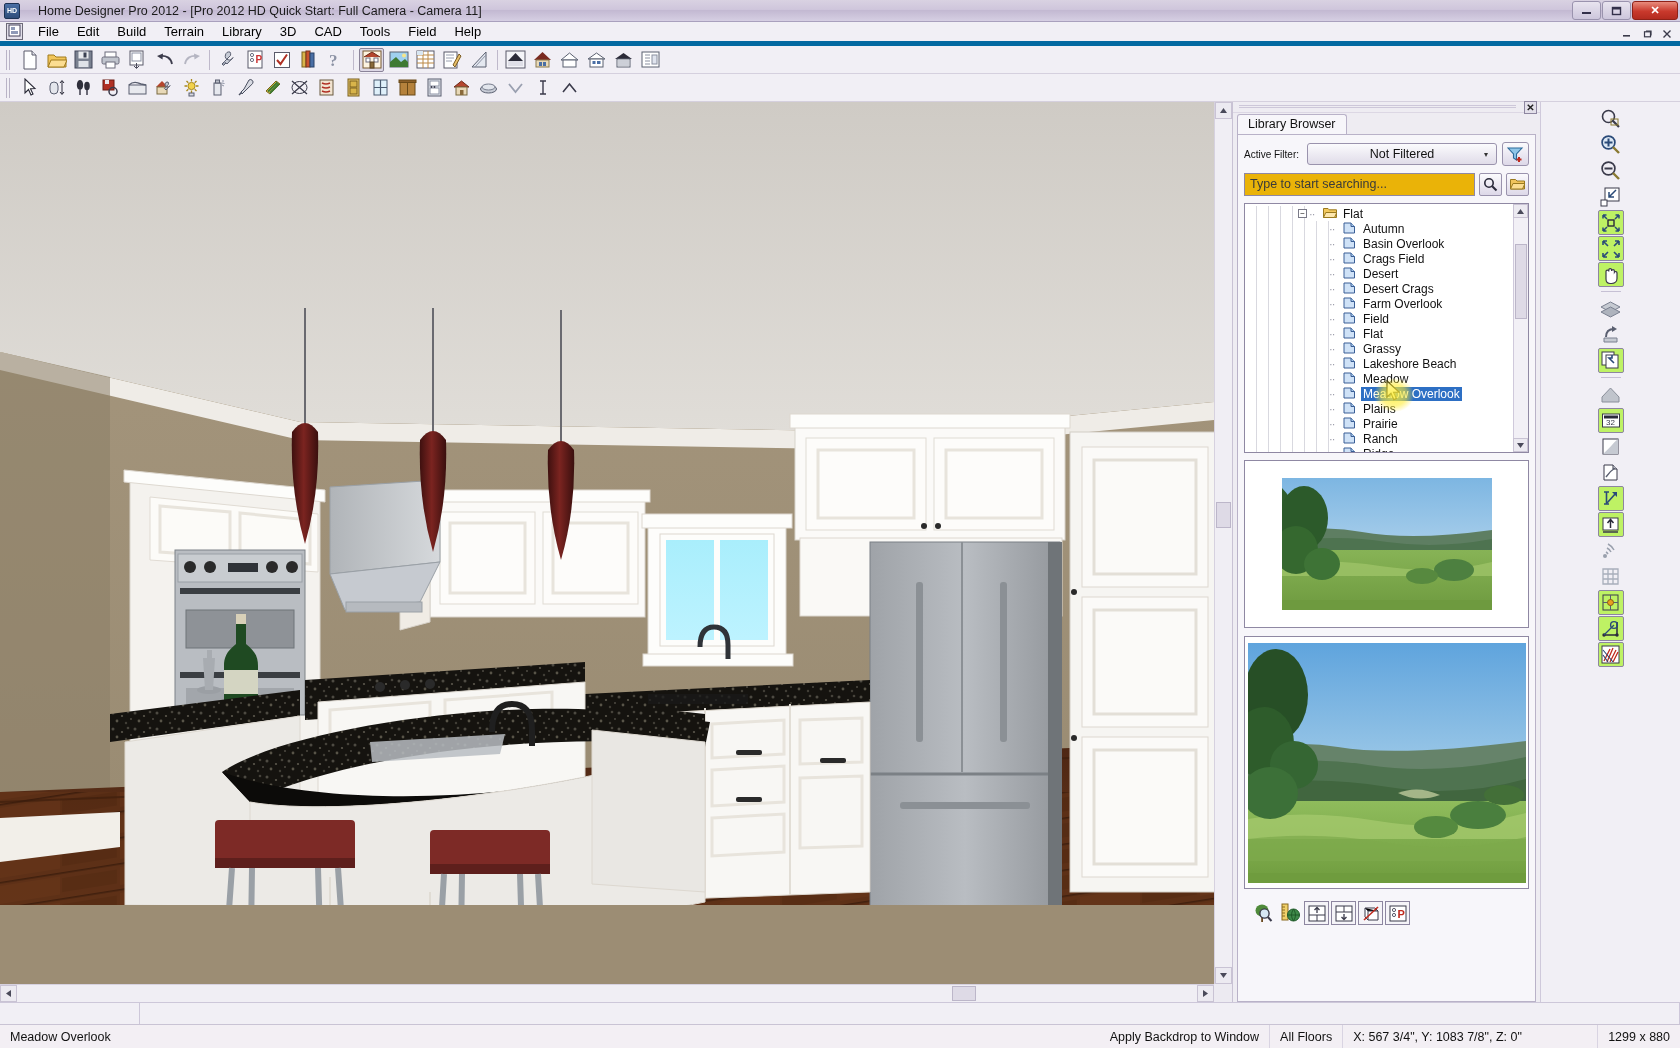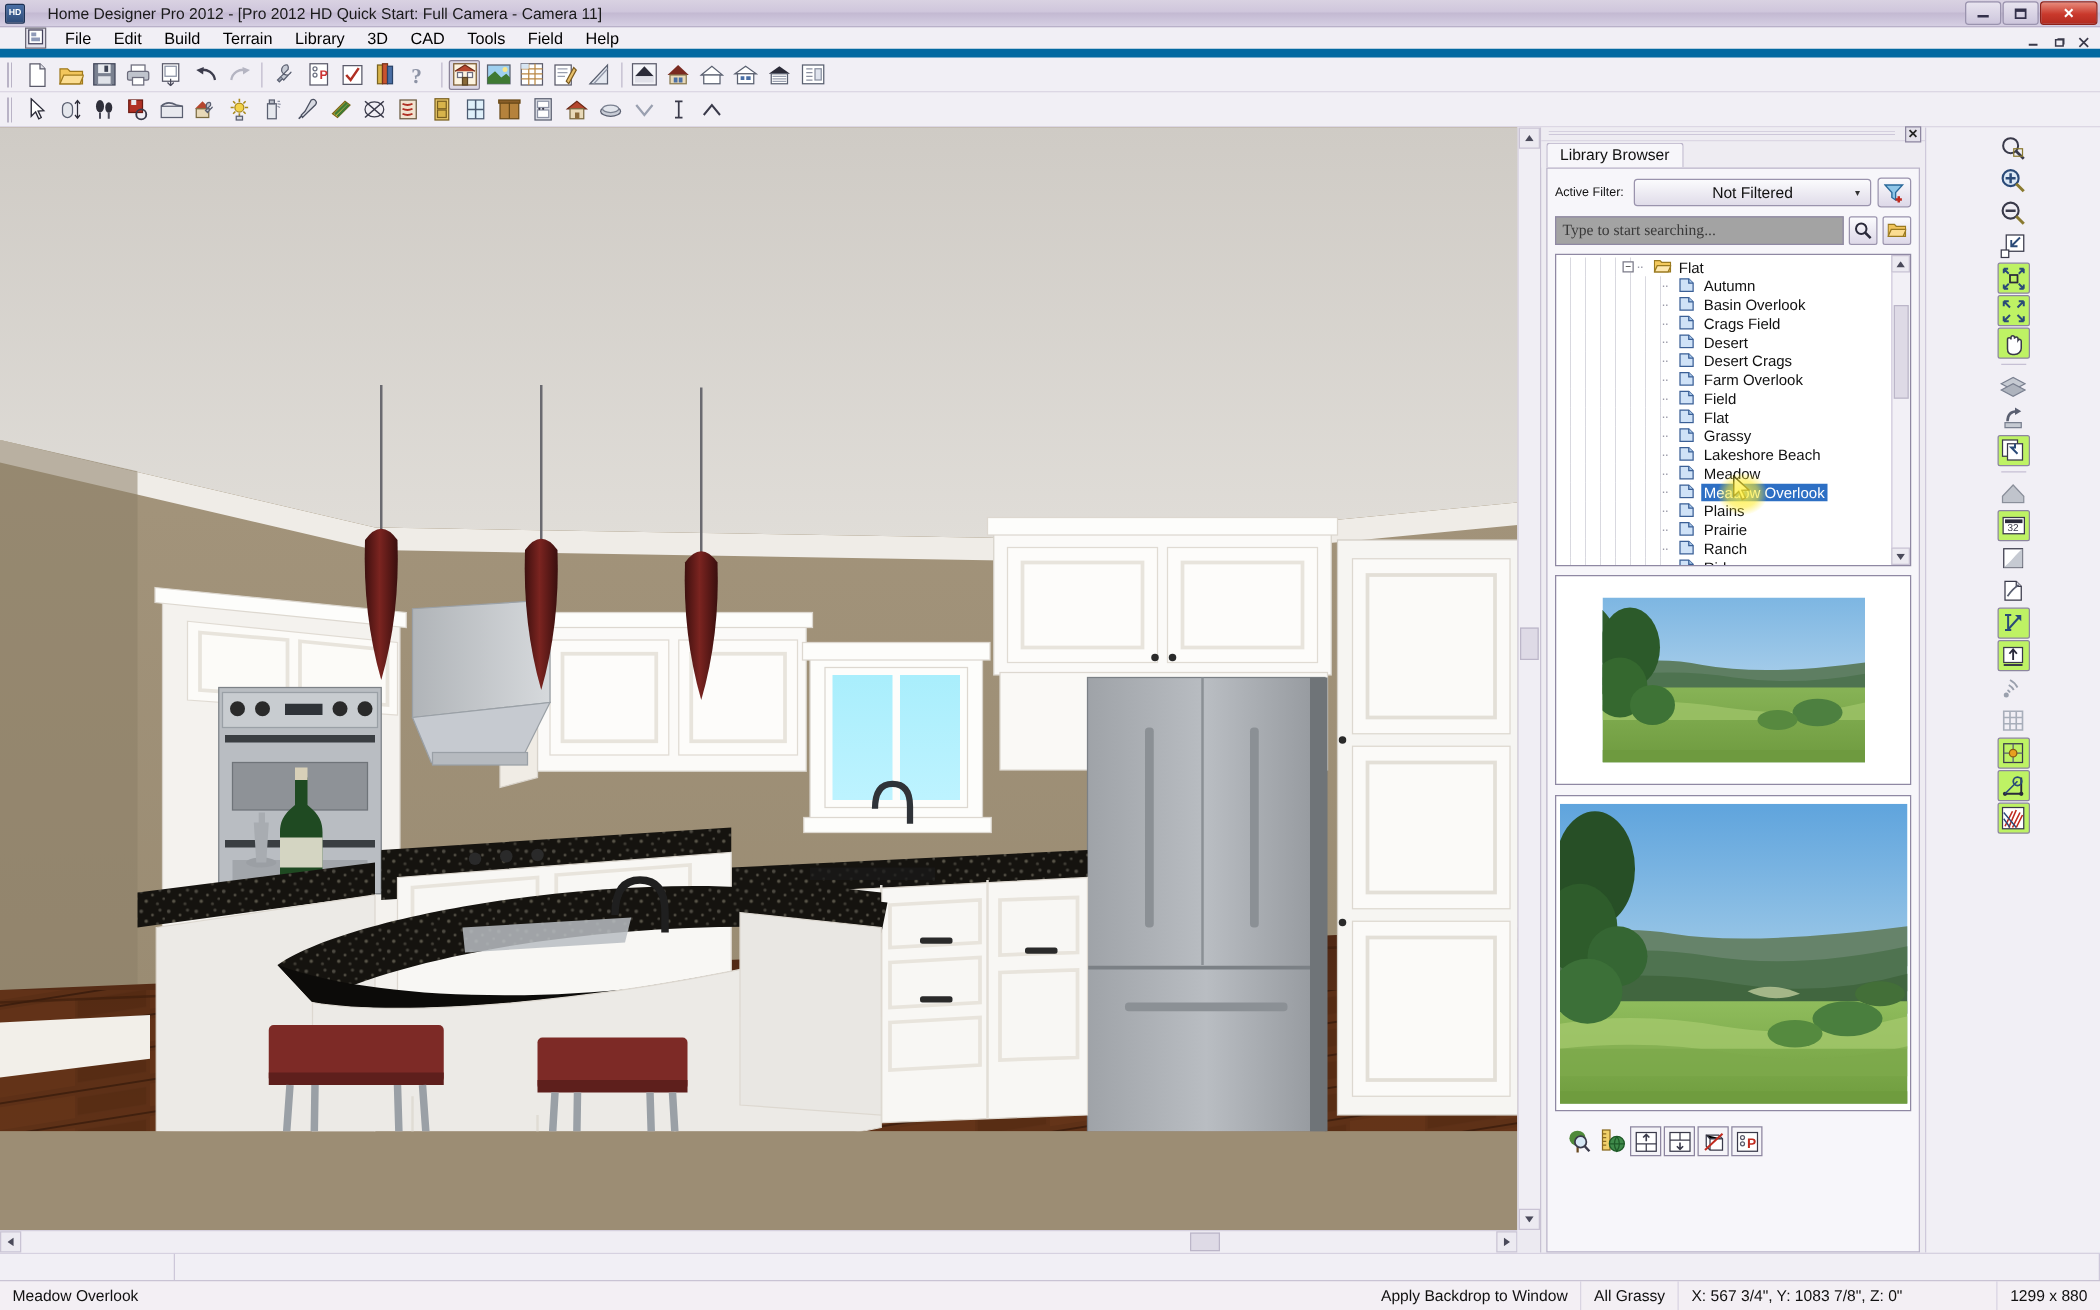--- a/index.html
+++ b/index.html
@@ -34,22 +34,22 @@
     font-size:11px;color:#33304a;
   }
   #winbtns div.close{
     width:46px;
     background:linear-gradient(to bottom,#e88b7c,#c9392c 55%,#b32b20);
     border-color:#8e2118;color:#fff;font-weight:bold;
   }
 
   
   #menubar{
-    height:24px;background:#f1eff5;border-bottom:7px solid #0369a1;
-    display:flex;align-items:center;position:relative;padding-left:16px;
+    height:24px;background:#f1eff5;border-bottom:5px solid #0369a1;
+    display:flex;align-items:center;position:relative;padding-left:2px;
   }
   #menubar .micon{
     width:17px;height:17px;margin:0 6px 0 4px;flex:none;
     border:1px solid #6d6a78;background:#e3e0ea;
     font-size:9px;line-height:15px;text-align:center;color:#3a3a50;
   }
   #menubar .mi{ padding:3px 9px; font-size:13px; color:#000; white-space:nowrap; }
   #mdibtns{ position:absolute;right:4px;top:3px;display:flex;gap:2px; }
   #mdibtns span{
     width:18px;height:17px;display:flex;align-items:center;justify-content:center;
@@ -138,22 +138,22 @@
     font-size:12.5px;
   }
   #filtersel .arr{ position:absolute;right:8px;font-size:8px;color:#333; }
   #filterbtn{
     width:27px;height:24px;margin-left:5px;border:1px solid #9a93ad;border-radius:3px;
     background:linear-gradient(to bottom,#fbfbfd,#ddd8e8);
     display:flex;align-items:center;justify-content:center;
   }
   #searchrow{ display:flex;align-items:center;height:24px;margin-bottom:7px;flex:none; }
   #searchinput{
-    flex:1;height:23px;border:1px solid #8f88a3;background:#a3a3a3;
-    display:flex;align-items:center;padding:0 5px;font-size:12.5px;color:#3a3a3a;font-family:Liberation Serif, serif;
+    flex:1;height:23px;border:1px solid #8f88a3;background:#eab308;
+    display:flex;align-items:center;padding:0 5px;font-size:12.5px;color:#3a3a3a;
   }
   .sbtn{
     width:23px;height:23px;margin-left:4px;border:1px solid #9a93ad;border-radius:2px;
     background:linear-gradient(to bottom,#fbfbfd,#ddd8e8);
     display:flex;align-items:center;justify-content:center;
   }
   #treewrap{
     flex:none;height:250px;border:1px solid #8f88a3;background:#fff;
     position:relative;overflow:hidden;margin-bottom:7px;
   }
@@ -1377,21 +1377,21 @@
 
 <div id="botpanel">
   <div class="cell" style="width:140px"></div>
   <div class="cell" style="flex:1"></div>
 </div>
 
 <div id="statusbar">
   <div class="sect first" style="min-width:200px">Meadow Overlook</div>
   <div class="grow"></div>
   <div class="sect">Apply Backdrop to Window</div>
-  <div class="sect">All Grassy</div>
+  <div class="sect">All Floors</div>
   <div class="sect" style="min-width:255px">X: 567 3/4", Y: 1083 7/8", Z: 0"</div>
   <div class="sect" style="border-right:none">1299 x 880</div>
 </div>
 
 <div id="cursor">
   <div class="halo"></div>
   <svg width="18" height="24" viewBox="0 0 18 24">
     <path d="M1 1 L1 17 L5 13.2 L7.8 19.6 L10.4 18.4 L7.6 12.4 L13 12 Z" fill="#ffffff" stroke="#111111" stroke-width="1.2"></path>
   </svg>
 </div>

